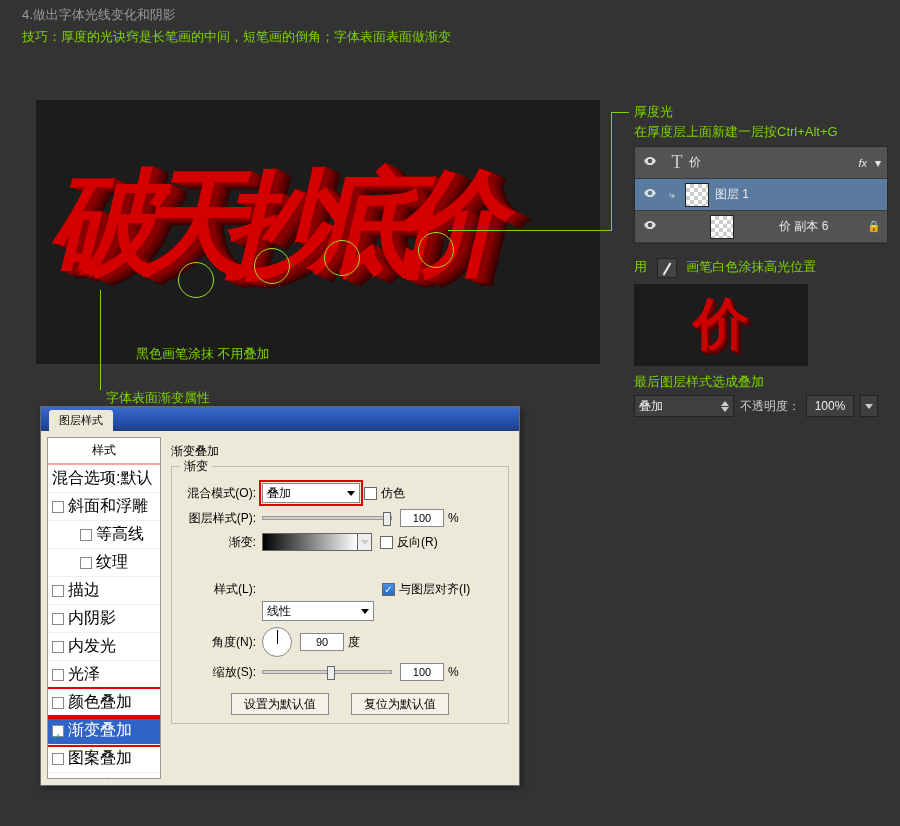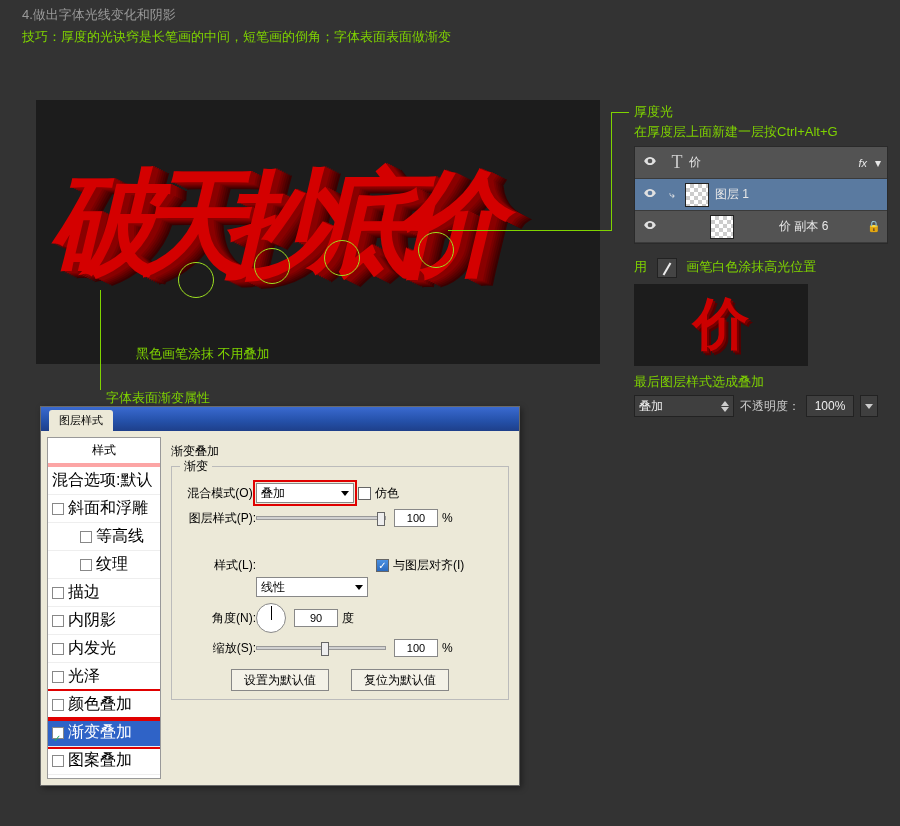--- a/index.html
+++ b/index.html
@@ -157,21 +157,21 @@
   background:#ece9d8;color:#000;padding:3px 10px;border-radius:3px 3px 0 0;
   font-size:11px;
 }
 .dialog-body{display:flex;height:calc(100% - 24px);}
 .style-list{
   width:114px;border-right:1px solid #aaa;background:#fff;
   margin:6px 0 6px 6px;border:1px solid #999;
   overflow:hidden;
 }
 .style-head{
-  padding:4px;text-align:center;border-bottom:4px solid #fca5a5;font-size:12px;
+  padding:4px;text-align:center;border-bottom:2px solid #fca5a5;font-size:12px;
 }
 .style-item{
   display:flex;align-items:center;padding:3px 4px;font-size:16px;
   border-bottom:1px solid #eee;
 }
 .style-item.sub{padding-left:32px;}
 .style-item.active{background:#2f63c7;color:#fff;}
 .chk{
   width:12px;height:12px;border:1px solid #888;margin-right:4px;
   display:inline-block;background:#fff;
@@ -179,21 +179,21 @@
 .chk.on::after{content:"✓";font-size:10px;line-height:10px;color:#2a6;}
 .red-rect{outline:2px solid #e00000;}
 
 .right-pane{flex:1;padding:12px 10px;}
 .group-title{font-size:12px;margin-bottom:6px;}
 .fieldset{
   border:1px solid #bbb;padding:10px 8px 8px;position:relative;margin-top:6px;
 }
 .legend{position:absolute;top:-9px;left:8px;background:#ece9d8;padding:0 4px;font-size:12px;}
 .form-row{display:flex;align-items:center;margin:6px 0;}
-.form-label{width:76px;text-align:right;}
+.form-label{width:76px;text-align:right;margin-right:6px;}
 .sel{width:98px;height:20px;border:1px solid #888;background:#fff;display:flex;align-items:center;justify-content:space-between;padding:0 4px;}
 .sel-wide{width:112px;margin-top:44px;}
 .sel .tri{border-top-color:#000;}
 .sel.red-rect{outline:2px solid #e00000;outline-offset:1px;}
 .chk2{width:13px;height:13px;border:1px solid #666;margin:0 4px;background:#fff;display:inline-block;}
 .chk2.on{background:linear-gradient(#4a90e2,#2a6abf);}
 .chk2.on::after{content:"✓";color:#fff;font-size:10px;display:block;text-align:center;line-height:11px;}
 .slider{flex:1;max-width:130px;height:4px;background:#d0d0d0;border:1px solid #999;position:relative;margin-right:8px;}
 .slider .thumb{position:absolute;top:-5px;width:8px;height:14px;background:#eee;border:1px solid #666;}
 .numbox{width:44px;height:18px;border:1px solid #888;background:#fff;text-align:center;font-size:11px;}
@@ -364,20 +364,31 @@
 
         <div class="form-row">
           <div class="form-label">图层样式(P):</div>
           <div class="slider">
               <div class="thumb" style="left:120px"></div>
             </div>
           <input class="numbox" value="100" style="">
           <span class="pct">%</span>
         </div>
 
+        <div class="form-row">
+          <div class="form-label">渐变:</div>
+          <div class="grad-wrap">
+            <div class="grad-prev"></div>
+            <div class="grad-tri">
+                <span class="tri"></span>
+              </div>
+          </div>
+          <span class="chk2" style="margin-left:8px"></span>
+          <span>反向(R)</span>
+        </div>
 
         <div class="form-row">
           <div class="form-label">样式(L):</div>
           <div class="sel sel-wide">
               <span>线性</span>
               <span class="tri"></span>
             </div>
           <span class="chk2 on" style="margin-left:8px"></span>
           <span>与图层对齐(I)</span>
         </div>

